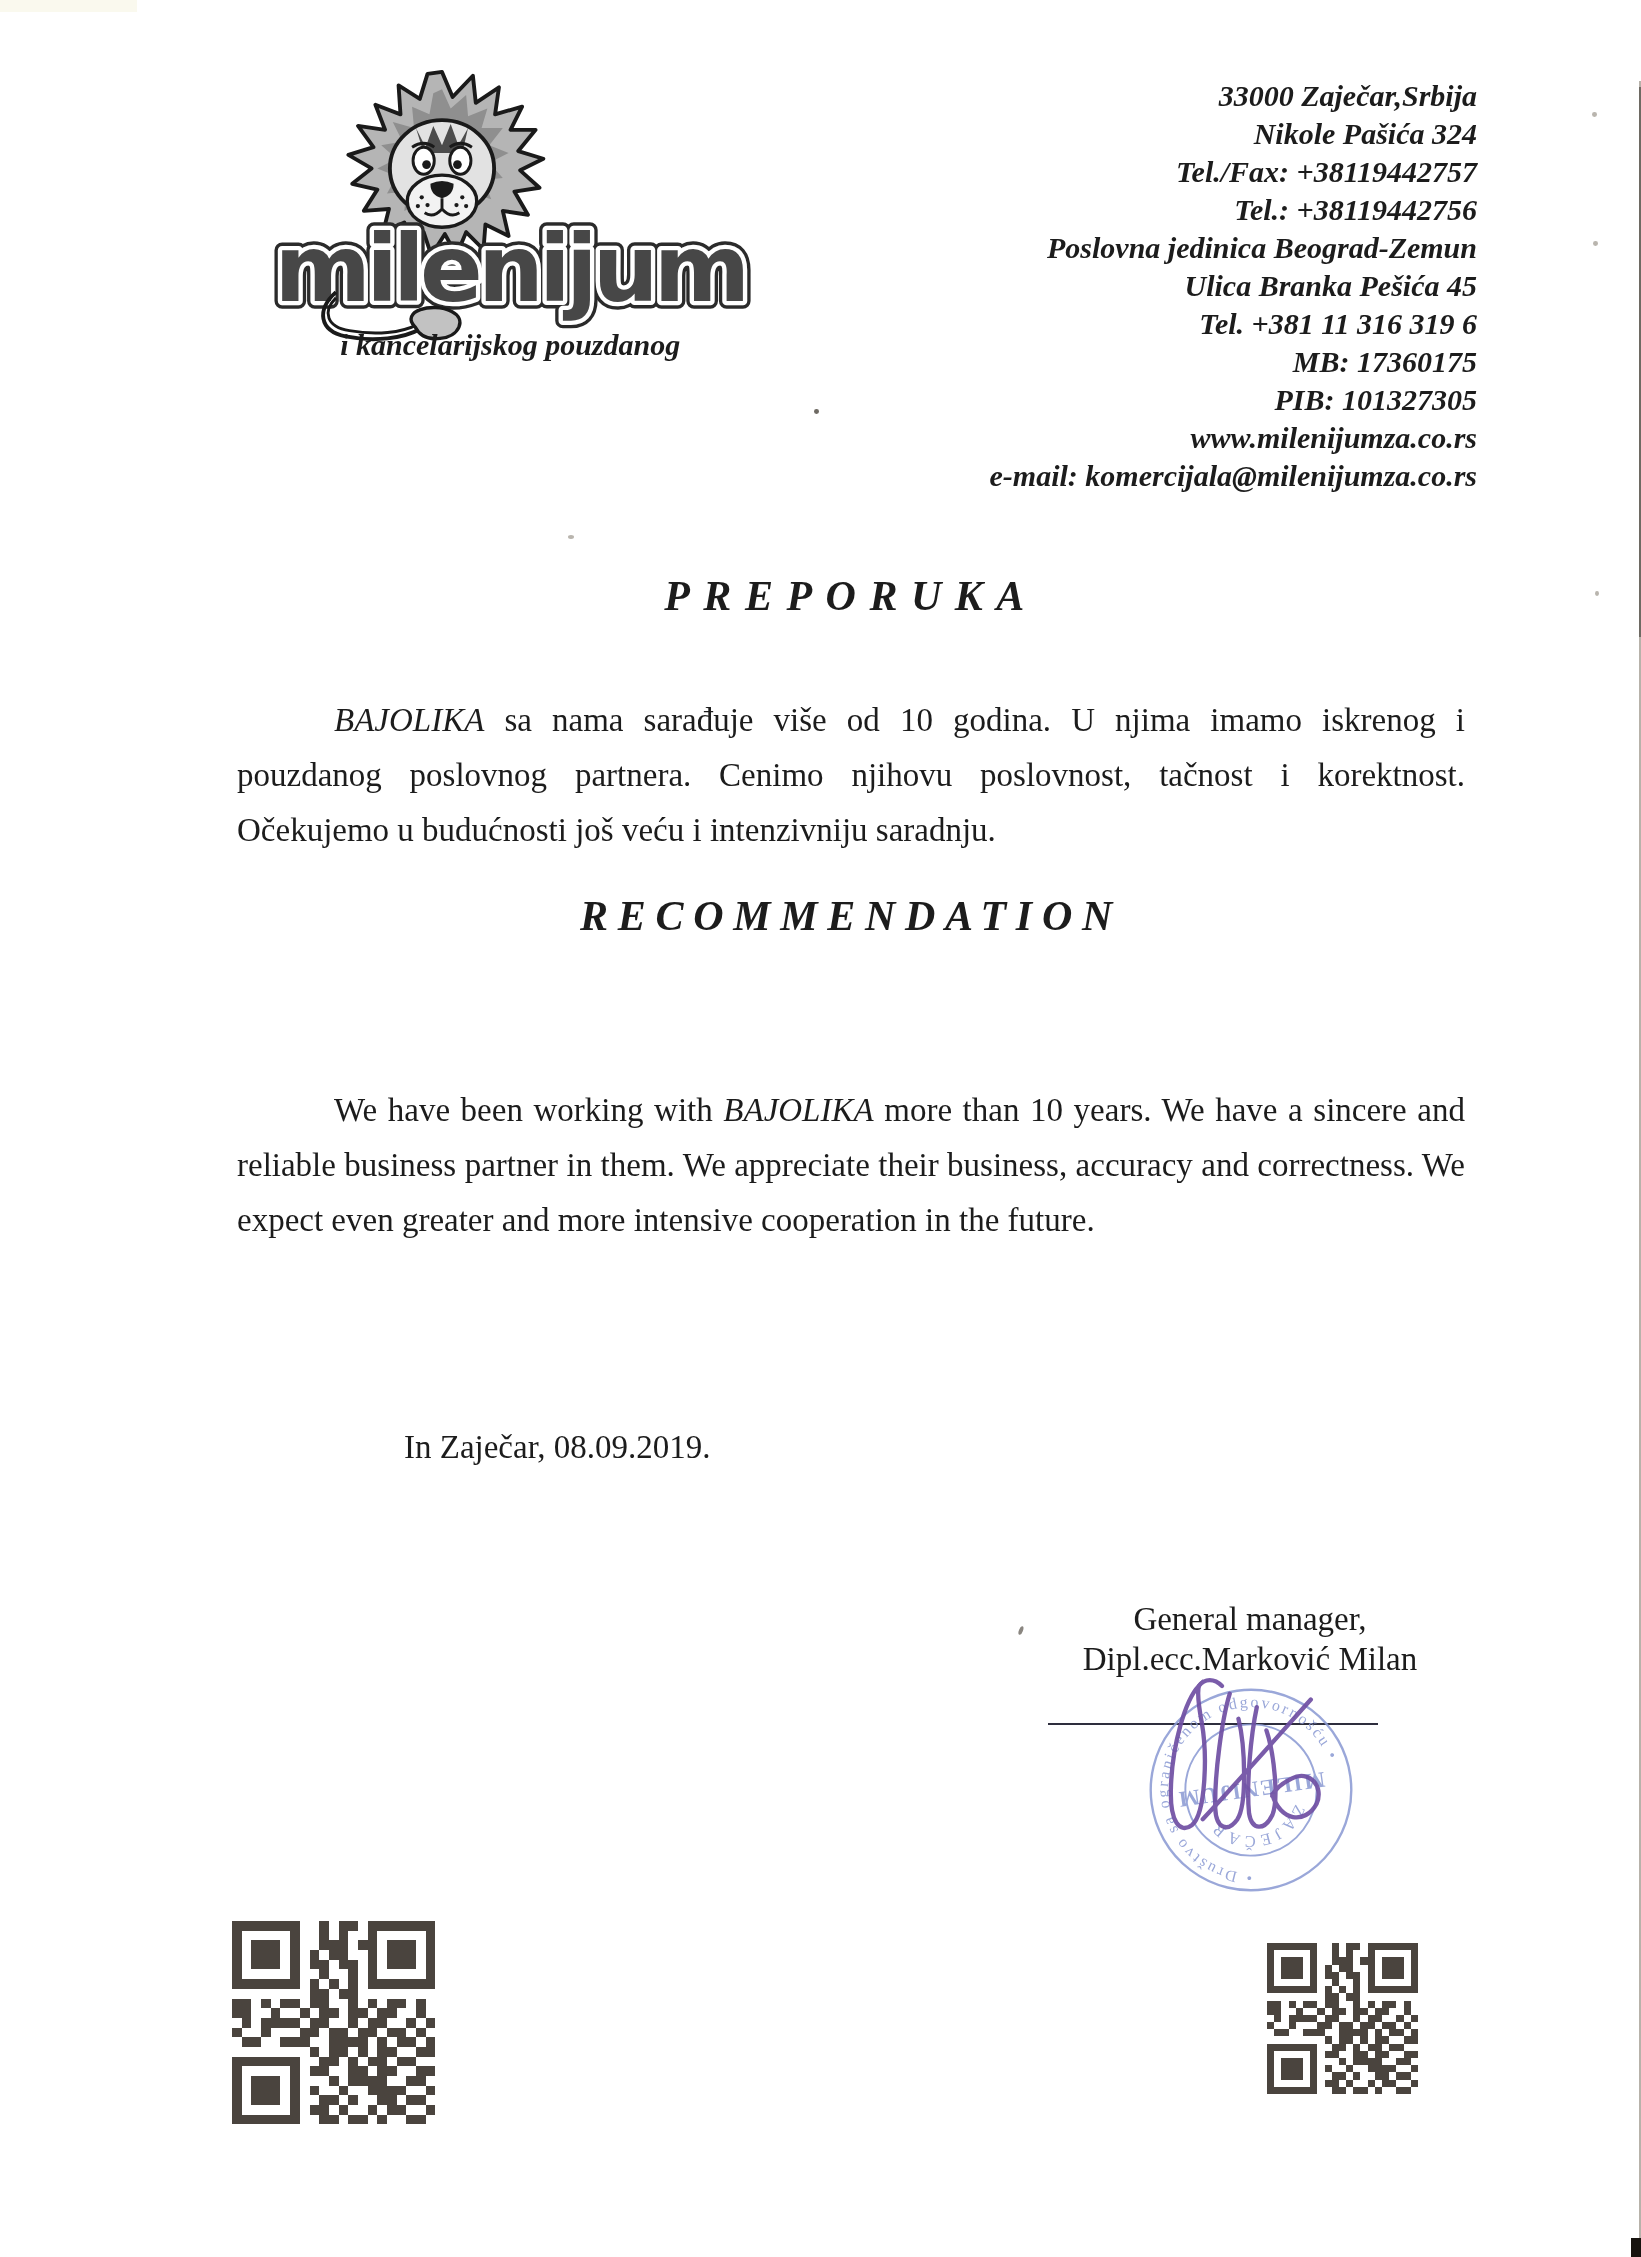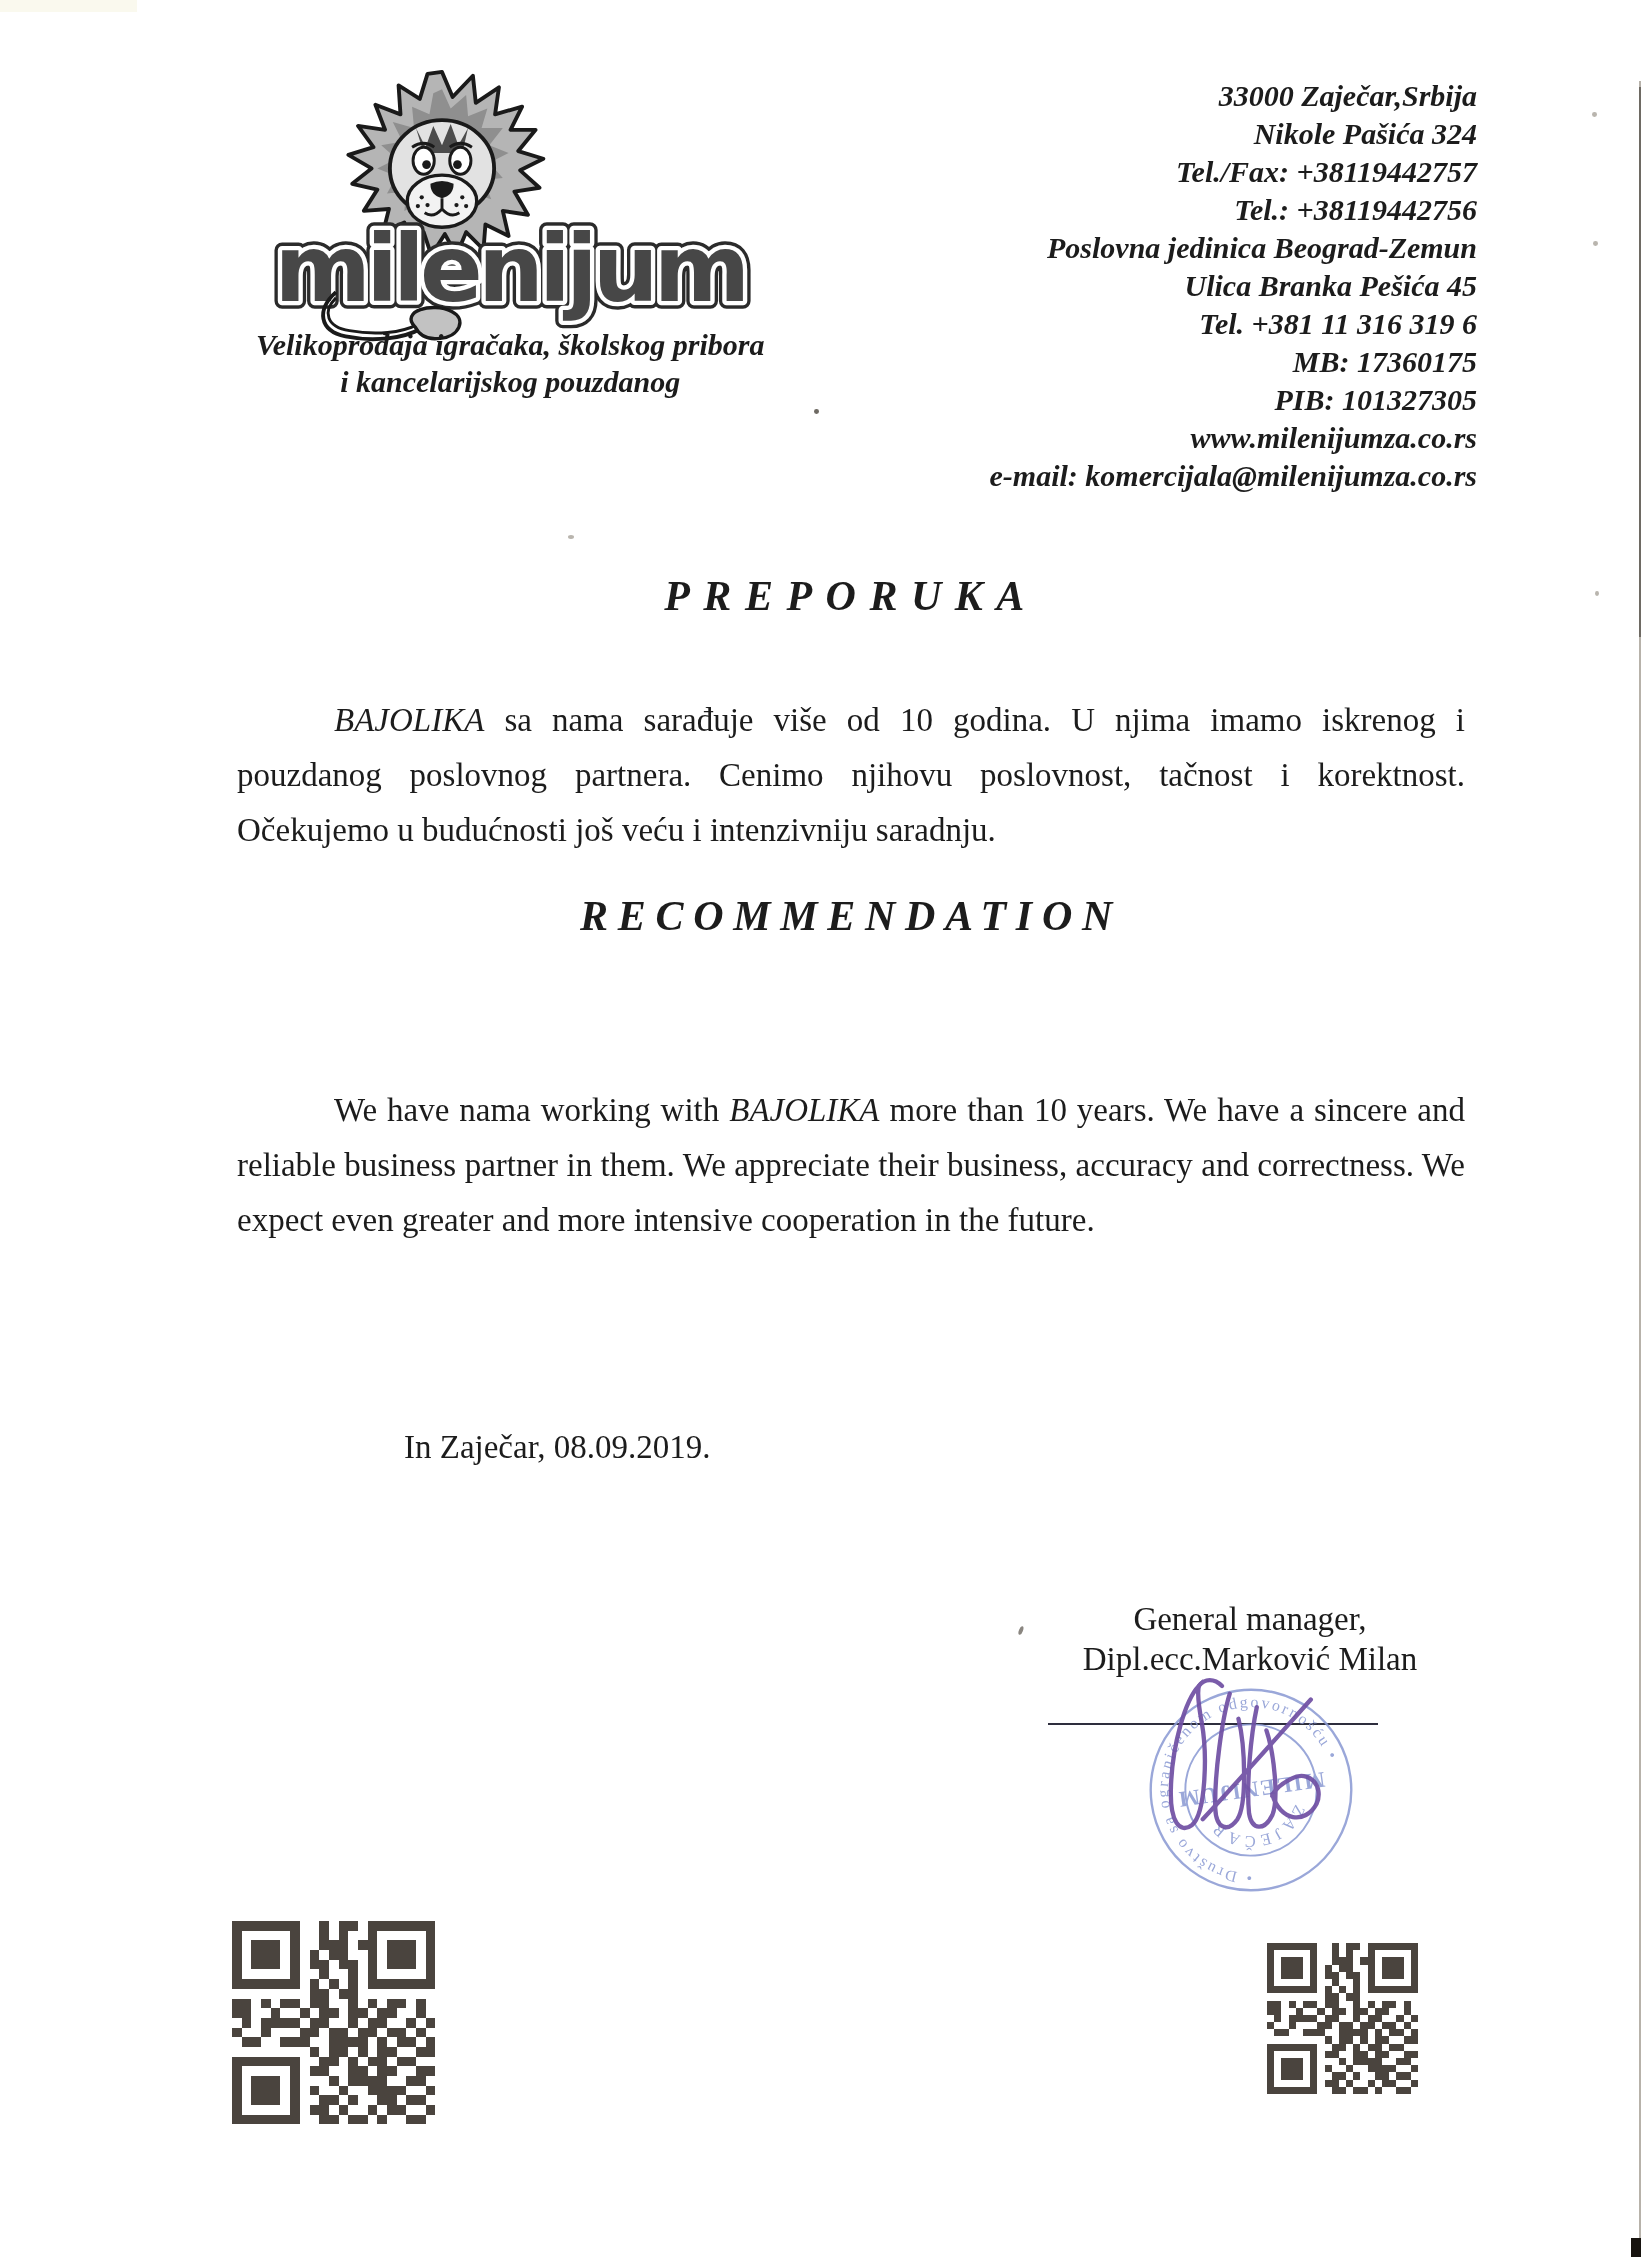--- a/index.html
+++ b/index.html
@@ -107,21 +107,20 @@
       <text x="290" y="104" text-anchor="middle" font-family="DejaVu Sans, sans-serif" font-weight="800" font-size="96" letter-spacing="-5" fill="#474747">milenijum</text>
     </svg>
 
     <svg class="tail-svg" viewBox="0 0 170 70">
       <path d="M30,4 C10,22 12,44 40,50 C70,56 100,52 118,42" fill="none" stroke="#1a1a1a" stroke-width="4"></path>
       <path d="M30,10 C16,24 20,40 44,44 C72,49 98,46 114,38" fill="none" stroke="#1a1a1a" stroke-width="3"></path>
       <path d="M112,40 C96,24 130,14 150,24 C166,32 158,50 138,52 C124,54 116,48 112,40 Z" fill="#c2c2c2" stroke="#1a1a1a" stroke-width="3.5"></path>
     </svg>
 
     <div class="tagline">
-      <div>Velikoprodaja igračaka, školskog pribora</div>
       <div>i kancelarijskog pouzdanog</div>
     </div>
   </div>
 
   <div class="letterhead">
     <div>33000 Zaječar,Srbija</div>
     <div>Nikole Pašića 324</div>
     <div>Tel./Fax: +38119442757</div>
     <div>Tel.: +38119442756</div>
     <div>Poslovna jedinica Beograd-Zemun</div>
@@ -132,21 +131,21 @@
     <div>www.milenijumza.co.rs</div>
     <div>e-mail: komercijala@milenijumza.co.rs</div>
   </div>
 
   <div class="doc-title title-sr">PREPORUKA</div>
 
   <p class="para para-sr"><span class="em">BAJOLIKA</span><span> sa nama sarađuje više od 10 godina. U njima imamo iskrenog i pouzdanog poslovnog partnera. Cenimo njihovu poslovnost, tačnost i korektnost. Očekujemo u budućnosti još veću i intenzivniju saradnju.</span></p>
 
   <div class="doc-title title-en">RECOMMENDATION</div>
 
-  <p class="para para-en"><span>We have nama working with </span><span class="em">BAJOLIKA</span><span> more than 10 years. We have a sincere and reliable business partner in them. We appreciate their business, accuracy and correctness. We expect even greater and more intensive cooperation in the future.</span></p>
+  <p class="para para-en"><span>We have been working with </span><span class="em">BAJOLIKA</span><span> more than 10 years. We have a sincere and reliable business partner in them. We appreciate their business, accuracy and correctness. We expect even greater and more intensive cooperation in the future.</span></p>
 
   <div class="dateline">In Zaječar, 08.09.2019.</div>
 
   <div class="sig-role">General manager,</div>
   <div class="sig-name">Dipl.ecc.Marković Milan</div>
   <div class="sig-line"></div>
 
   <svg class="stamp-svg" viewBox="0 0 224 224">
     <g transform="rotate(172 112 112)" fill="none" stroke="#8d9cd4">
       <circle cx="112" cy="112" r="104" stroke-width="2.5"></circle>

